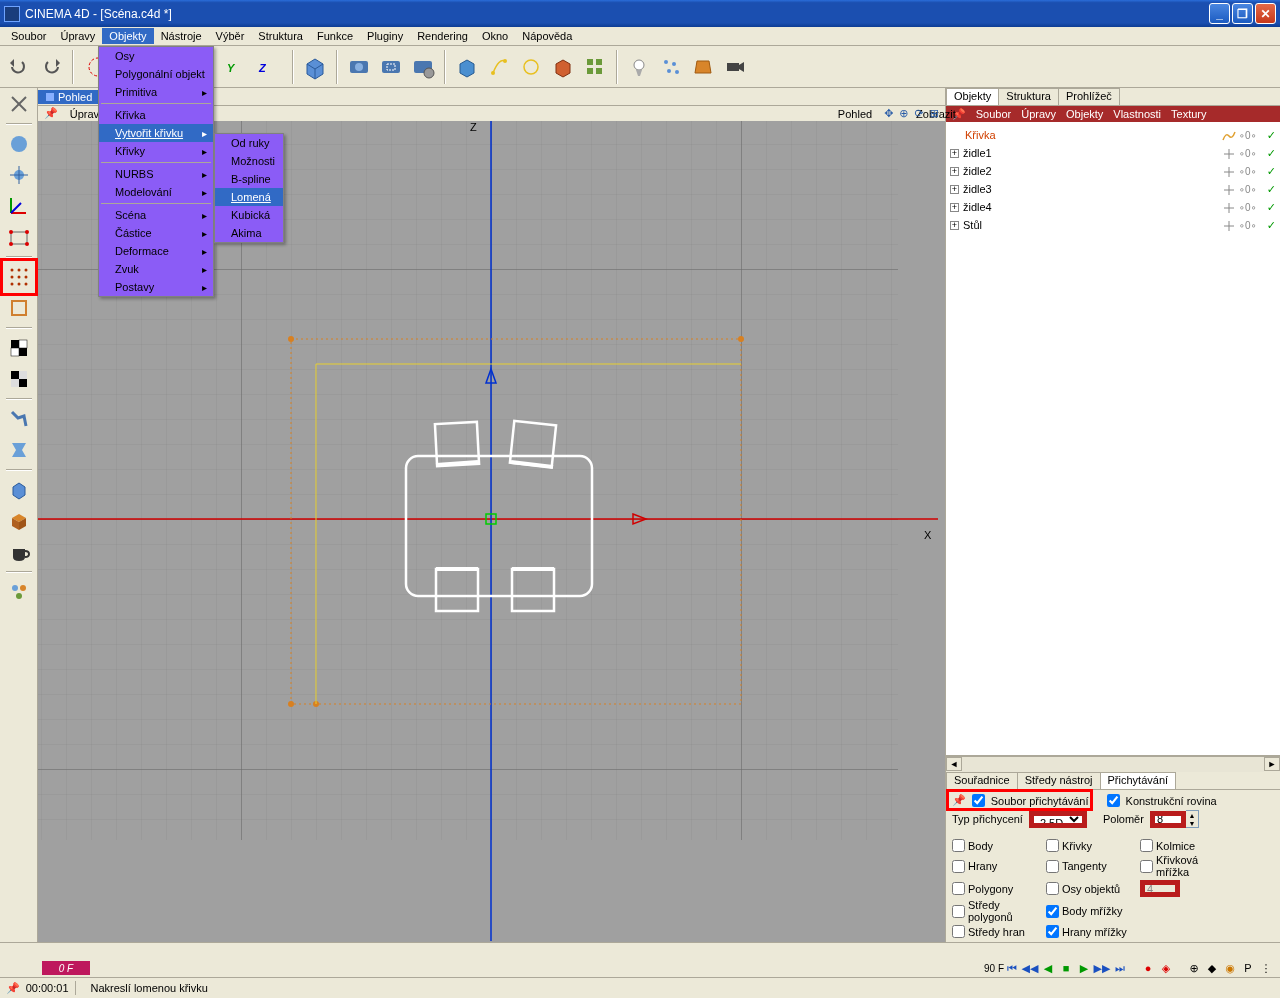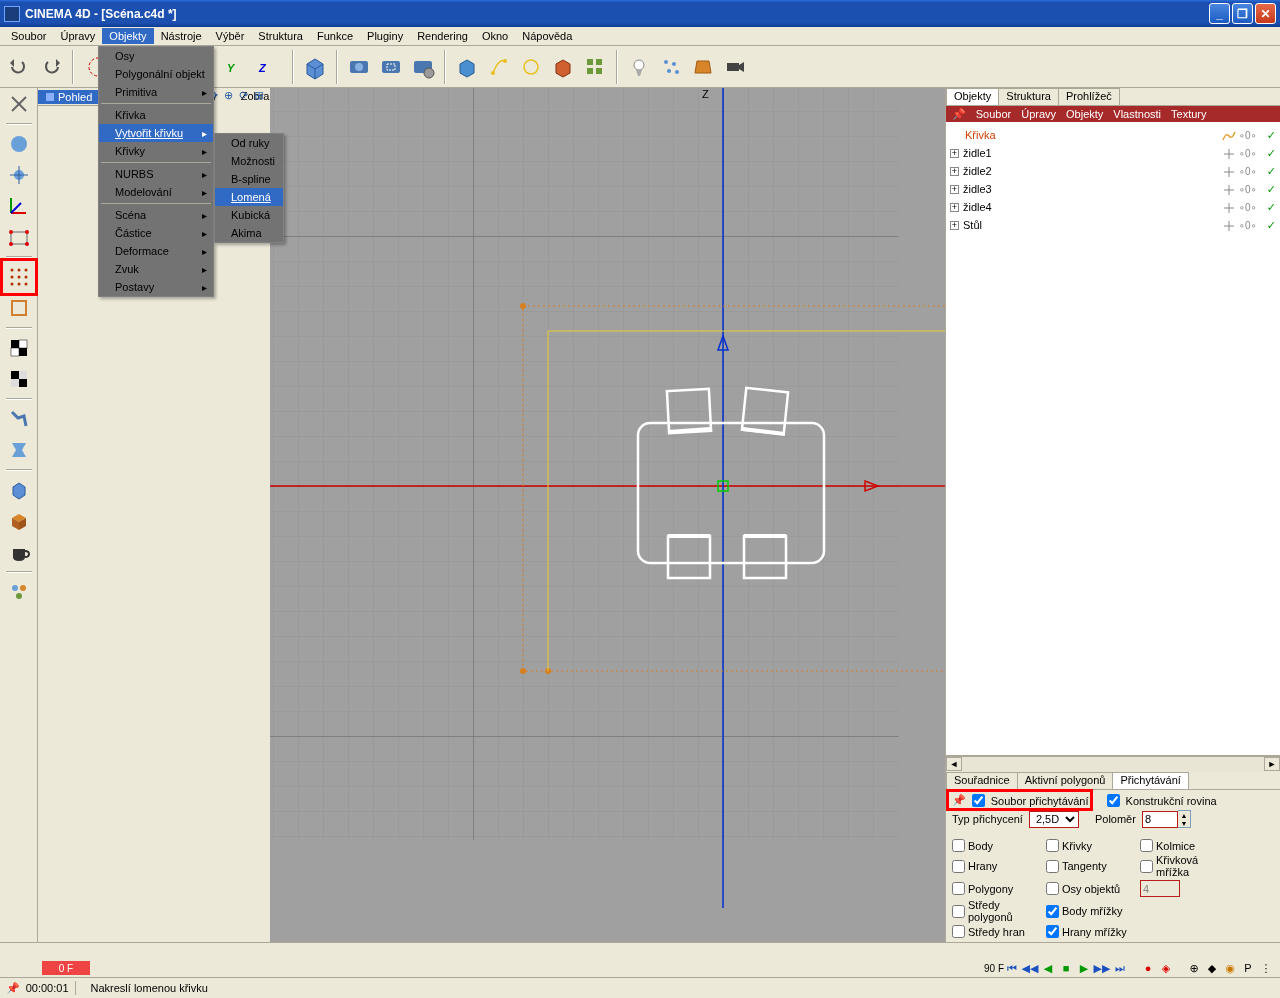--- a/index.html
+++ b/index.html
@@ -1,21 +1,21 @@
 <!DOCTYPE html>
 <html><head>
 <meta charset="utf-8">
 <style>
 * { margin: 0; padding: 0; box-sizing: border-box; font-family: Tahoma, Arial, sans-serif; font-size: 11px; -webkit-user-select: none; user-select: none; }
 body { background: #ece9d8; overflow: hidden; width: 1280px; height: 998px; position: relative; }
 
 
 .titlebar { height: 27px; background: linear-gradient(to bottom, #2a6dd9 0%, #1b4fb0 10%, #1b4fb0 85%, #0d3c93 100%); display: flex; align-items: center; color: #fff; padding: 0 4px; }
 .titlebar .appicon { width:16px; height:16px; background:#1a3d7c; border:1px solid #6ea3ff; margin-right:5px; }
-.titlebar .title { font-weight: bold; font-size: 12px; flex:1; }
+.titlebar .title { font-weight: normal; font-size: 12px; flex:1; }
 .winbtns { display:flex; gap:2px; }
 .winbtn { width:21px; height:21px; border:1px solid #fff; border-radius:3px; display:flex; align-items:center; justify-content:center; color:#fff; font-weight:bold; font-size:12px; }
 .winbtn.min, .winbtn.max { background: linear-gradient(to bottom,#4a86e0,#1b5bc1); }
 .winbtn.close { background: linear-gradient(to bottom,#e56a49,#c7381a); }
 
 
 .menubar { height:19px; background:#ece9d8; border-bottom:1px solid #aca899; display:flex; align-items:center; padding:0 4px; }
 .menubar .mitem { padding: 2px 7px; }
 .menubar .mitem.open { background:#316ac5; color:#fff; }
 
@@ -25,21 +25,21 @@
 .tbtn { width:30px; height:30px; border:1px solid transparent; display:flex; align-items:center; justify-content:center; font-size:18px; }
 .tbtn-wide { width:54px; }
 
 
 .mainarea { position:absolute; top:88px; left:0; right:0; bottom:56px; display:flex; }
 .left-toolbar { width:38px; background:#ece9d8; border-right:1px solid #aca899; display:flex; flex-direction:column; align-items:center; padding-top:2px; gap:3px; }
 .ltbtn { width:28px; height:28px; border:1px solid transparent; display:flex; align-items:center; justify-content:center; }
 .ltbtn.highlighted { outline:3px solid #f00; outline-offset:2px; }
 .lt-sep { width:26px; height:2px; border-top:1px solid #aca899; border-bottom:1px solid #fff; margin:2px 0; }
 
-.center-col { flex:1; display:flex; flex-direction:row; position:relative;justify-content:space-between; }
+.center-col { flex:1; display:flex; flex-direction:column; position:relative;justify-content:space-between; }
 .viewport-header { height:18px; background:#ece9d8; border-bottom:1px solid #aca899; display:flex; align-items:center; }
 .vp-tab { background:#316ac5; color:#fff; font-size:10px; padding:1px 8px; display:flex; align-items:center; gap:4px; }
 .vp-menubar { height:15px; background:#ece9d8; display:flex; align-items:center; padding:0 6px; gap:12px; font-size:10px; }
 .vp-icons { margin-left:auto; display:flex; gap:6px; font-size:11px; color:#2a5da8; }
 
 .viewport { flex:1; background:#a0a0a0; position:relative; overflow:hidden; }
 .grid { position:absolute; inset:0; }
 
 .right-col { width:335px; background:#ece9d8; border-left:1px solid #aca899; display:flex; flex-direction:column; }
 .panel-tabs { height:18px; display:flex; background:#ece9d8; border-bottom:1px solid #aca899; }
@@ -62,40 +62,40 @@
 .snap-panel { background:#ece9d8; padding:4px 6px; font-size:11px; }
 .snap-row { display:flex; align-items:center; gap:6px; margin-bottom:3px; }
 .snap-row input[type=checkbox] { margin:0; }
 .snap-row label { font-size:11px; }
 .snap-grid { display:grid; grid-template-columns: 92px 92px 92px; row-gap:2px; column-gap:2px;margin-top:11px; }
 .snap-cell { display:flex; align-items:center; gap:3px; }
 
 .highlight-box1 { position:absolute; border:3px solid #f00; pointer-events:none; }
 
 
-.ddmenu { position:absolute; background:#737373; border:1px solid #808080; box-shadow:2px 2px 3px rgba(0,0,0,.3); z-index:100; }
+.ddmenu { position:absolute; background:#8b5cf6; border:1px solid #808080; box-shadow:2px 2px 3px rgba(0,0,0,.3); z-index:100; }
 .ddmenu .dditem { padding:3px 24px 3px 16px; font-size:11px; white-space:nowrap; display:flex; align-items:center; position:relative; }
 .ddmenu .dditem:hover, .ddmenu .dditem.hover { background:#316ac5; color:#fff;text-decoration:underline; }
 .ddmenu .dditem.hasarrow::after { content:'▸'; position:absolute; right:6px; font-size:10px; }
 .ddmenu .ddsep { height:1px; background:#aca899; margin:2px 2px; }
 
 
 .bottom-area { position:absolute; left:0; right:0; bottom:0; height:56px; background:#ece9d8; border-top:1px solid #aca899; display:flex; flex-direction:column; }
 .timeline-row { height:20px; display:flex; align-items:center; border-bottom:1px solid #aca899; padding:0 6px; }
-.tl-marker { width:48px; height:14px; background:#ef4444; color:#fff; font-size:10px; display:flex; align-items:center; justify-content:center; }
+.tl-marker { width:48px; height:14px; background:#be185d; color:#fff; font-size:10px; display:flex; align-items:center; justify-content:center;font-style:italic; }
 .tl-track { flex:1; margin:0 6px; position:relative; height:10px; }
 .tl-label { font-size:10px; margin-right:0; }
 .tl-controls { display:flex; gap:2px; align-items:center; }
 .tl-btn { width:16px; height:16px; display:flex; align-items:center; justify-content:center; font-size:11px; }
 .status-row { height:20px; display:flex; align-items:center; padding:0 6px; font-size:11px; }
 
 .gap16 { height:16px; }
 
 
-select,input[type=text] { font-size:11px; font-family:inherit; border:1px solid #b91c1c; height:17px; padding:0 2px; background:#fff; }
+select,input[type=text] { font-size:11px; font-family:inherit; border:5px solid #b91c1c; height:17px; padding:0 2px; background:#fff; }
 input.disabled{ background:#ece9d8; color:#888;}
 
 
 .spin { display:inline-flex; align-items:center; }
 .spin input{ width:36px; }
 .spin .arrows{ display:flex; flex-direction:column; border:1px solid #7f9db9; border-left:0; }
 .spin .arrows span{ width:12px; height:8px; font-size:7px; line-height:7px; display:flex; align-items:center; justify-content:center; background:#ece9d8; }
 </style>
 </head>
 <body>
@@ -508,21 +508,21 @@
         </div>
       </div>
     <div class="scrollbar-h">
       <div class="sb-arrow">◄</div>
       <div class="sb-track"></div>
       <div class="sb-arrow">►</div>
     </div>
 
     <div class="panel-tabs bottom-tabs" id="rbTabs">
         <div class="ptab">Souřadnice</div>
-        <div class="ptab">Aktivní polygonů</div>
+        <div class="ptab">Středy nástroj</div>
         <div class="ptab active">Přichytávání</div>
       </div>
     <div class="snap-panel">
       <div class="snap-row" style="position:relative;">
         <span style="color:#2a7aaa;">📌</span>
         <input type="checkbox" checked="" id="ensnap" style="">
         <label for="ensnap">Soubor přichytávání</label>
         <span style="width:6px;"></span>
         <input type="checkbox" checked="" id="cplane" style="">
         <label for="cplane">Konstrukční rovina</label>

